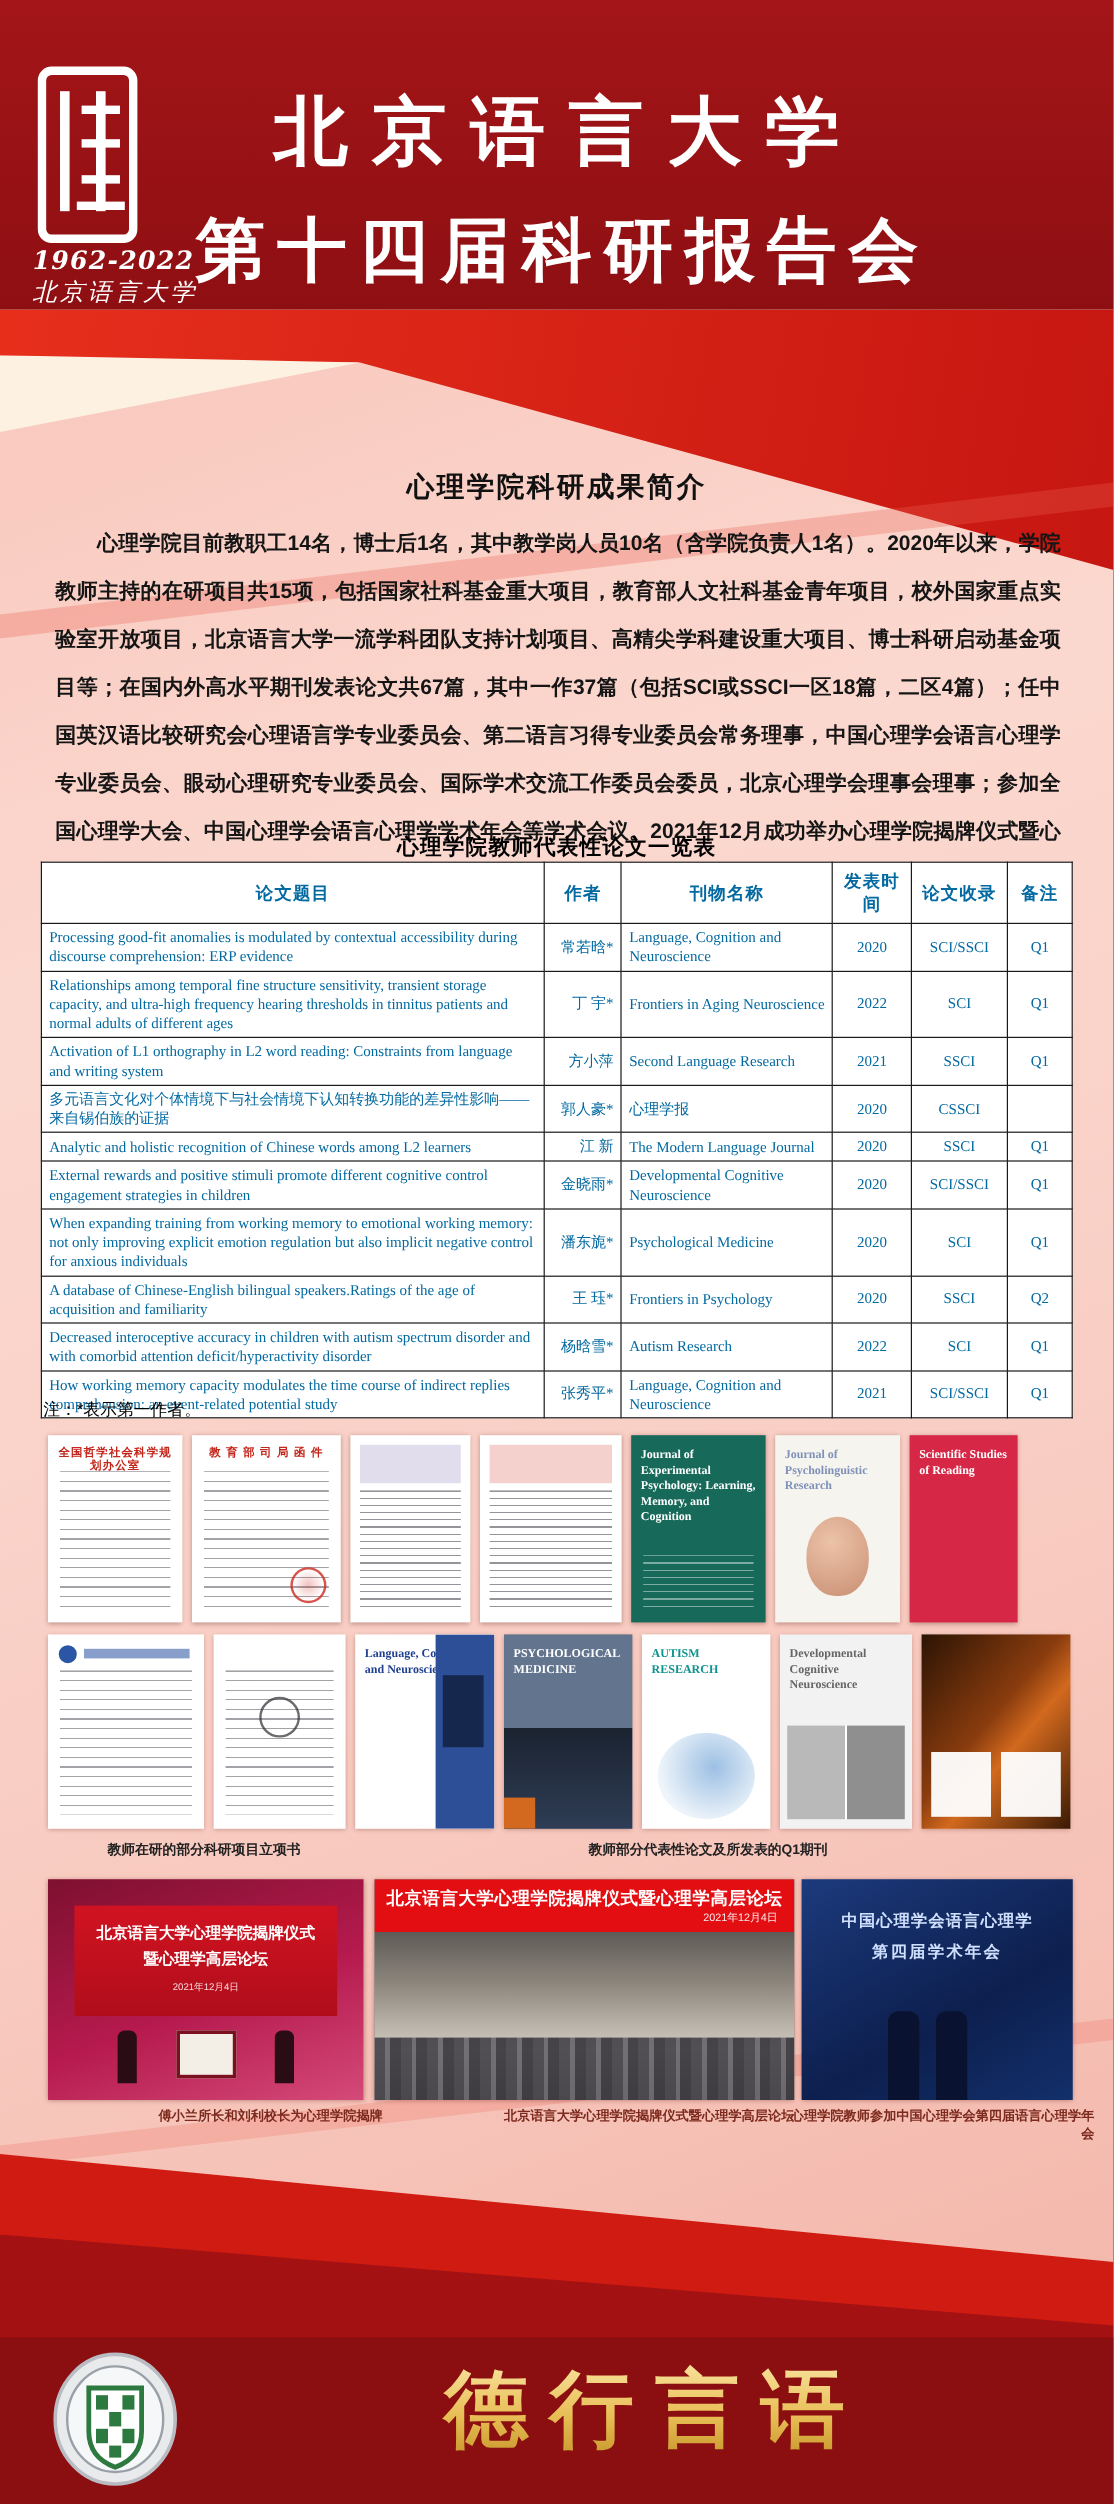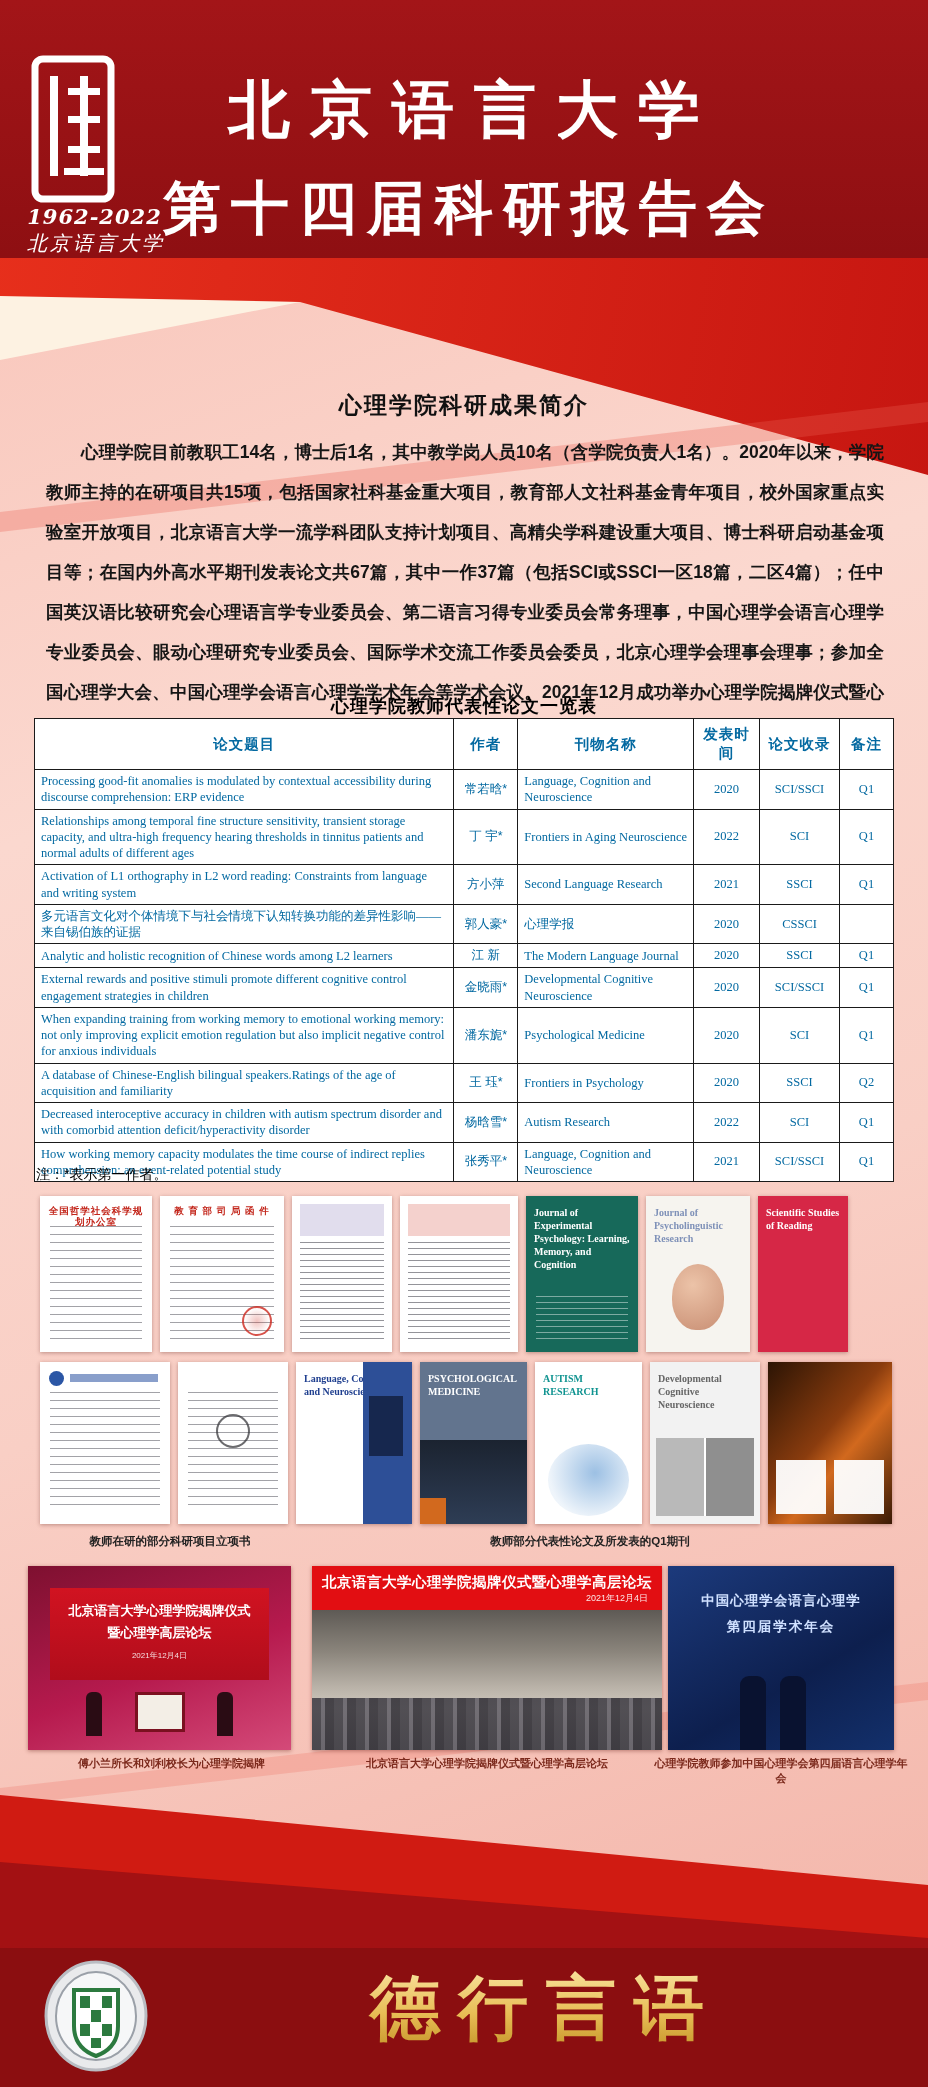--- a/index.html
+++ b/index.html
@@ -33,21 +33,21 @@
   .intro-title{left:0;top:390px;width:928px;text-align:center;font-size:23px;font-weight:bold;color:#111;letter-spacing:2px;}
   .intro-body{left:46px;top:432px;width:838px;font-size:17.5px;line-height:40px;color:#151515;
     text-align:justify;text-indent:2em;font-weight:600;}
   
   .tbl-title{left:0;top:694px;width:928px;text-align:center;font-size:18px;font-weight:bold;color:#000;letter-spacing:1px;}
   table.papers{left:34px;top:718px;width:860px;position:absolute;border-collapse:collapse;background:#fff;
     font-size:12.5px;color:#0369a1;}
   table.papers th,table.papers td{border:1.5px solid #1a1a1a;padding:3px 6px;vertical-align:middle;}
   table.papers th{font-size:14.5px;font-weight:bold;text-align:center;padding:6px 2px;letter-spacing:1px;}
   td.c0{font-family:"Liberation Serif","DejaVu Serif",serif;text-align:left;line-height:1.3;}
-  td.c1{text-align:center;white-space:nowrap;}
+  td.c1{text-align:right;white-space:nowrap;font-family:Liberation Serif, serif;}
   td.c2{font-family:"Liberation Serif","DejaVu Serif",serif;text-align:left;line-height:1.3;}
   td.c3,td.c4,td.c5{text-align:center;font-family:"Liberation Serif","DejaVu Serif",serif;}
   .tbl-note{left:36px;top:1166px;font-size:14px;color:#000;}
   
   .grow{left:40px;width:856px;display:flex;gap:8px;align-items:stretch;}
   .grow1{top:1196px;height:156px;}
   .grow2{top:1362px;height:162px;}
   .gi{flex:0 0 auto;height:100%;position:relative;overflow:hidden;background:#fff;
     box-shadow:0 1px 4px rgba(80,20,15,.35);}
   .cert-title{font-weight:bold;text-align:center;padding:9px 5px 3px;font-size:9.5px;letter-spacing:1px;line-height:1.2;}
@@ -76,21 +76,21 @@
     background:radial-gradient(circle at 58% 40%,rgba(75,140,205,.55),rgba(120,170,220,.12) 72%);}
   .art-faces{position:absolute;bottom:8px;left:6px;right:6px;height:78px;
     background:linear-gradient(90deg,#b9b9b9 0 49%,#fff 49% 51%,#8f8f8f 51% 100%);}
   .art-neuronboxes{position:absolute;bottom:10px;left:8px;right:8px;height:54px;
     background:linear-gradient(90deg,rgba(255,255,255,.95) 0 46%,transparent 46% 54%,rgba(255,255,255,.95) 54% 100%);}
   .g-cap{position:absolute;top:1534px;font-size:11.5px;color:#222;font-weight:600;text-align:center;}
   .g-cap-left{left:40px;width:260px;}
   .g-cap-right{left:360px;width:460px;}
   
   .photo{position:absolute;top:1566px;height:184px;overflow:hidden;box-shadow:0 1px 4px rgba(90,15,10,.4);}
-  .photo1{left:28px;width:263px;background:linear-gradient(160deg,#7e1030,#b61a4e 55%,#d44a79);}
+  .photo1{left:40px;width:263px;background:linear-gradient(160deg,#7e1030,#b61a4e 55%,#d44a79);}
   .p1-screen{position:absolute;left:22px;top:22px;right:22px;height:92px;background:linear-gradient(#d11321,#b00d1b);
     color:#fff;text-align:center;padding-top:14px;box-sizing:border-box;}
   .p1-line1{font-size:13px;font-weight:bold;}
   .p1-line2{font-size:13px;font-weight:bold;margin-top:4px;}
   .p1-date{font-size:8px;margin-top:8px;opacity:.85;}
   .p1-fig{position:absolute;bottom:14px;width:16px;height:44px;background:#2a0c14;border-radius:6px 6px 0 0;}
   .p1-figA{left:58px;}  .p1-figB{right:58px;}
   .p1-easel{position:absolute;bottom:18px;left:50%;transform:translateX(-50%);width:44px;height:34px;background:#f3eee6;
     border:3px solid #7a1020;}
   .photo2{left:312px;width:350px;background:#8d8d8d;}
@@ -99,21 +99,21 @@
   .p2-banner-date{font-size:9px;text-align:right;padding-right:14px;opacity:.9;}
   .p2-scene{position:absolute;left:0;top:44px;right:0;bottom:0;
     background:linear-gradient(#5e5a55 0,#8b857c 30%,#b9b2a8 55%,#cfc8bd 70%,#9a948c 100%);}
   .p2-crowd{position:absolute;left:0;right:0;bottom:0;height:52px;
     background:repeating-linear-gradient(90deg,#3c3a42 0 9px,#625f68 9px 13px,#2e2c34 13px 22px);opacity:.85;}
   .photo3{left:668px;width:226px;background:linear-gradient(150deg,#1c3a7c,#0d1f4e 60%,#13306b);color:#cfe0ff;text-align:center;}
   .p3-line1{font-size:13.5px;font-weight:bold;margin-top:26px;letter-spacing:1px;}
   .p3-line2{font-size:13.5px;font-weight:bold;margin-top:8px;letter-spacing:2px;}
   .p3-fig{position:absolute;bottom:0;width:26px;height:74px;background:#091230;border-radius:9px 9px 0 0;}
   .p3-figA{left:72px;} .p3-figB{left:112px;}
-  .p-cap{position:absolute;top:1756px;font-size:11px;color:#7c2a1d;font-weight:600;text-align:center;}
+  .p-cap{position:absolute;top:1756px;font-size:11px;color:#7c2a1d;font-weight:600;text-align:right;}
   .p-cap1{left:24px;width:295px;}
   .p-cap2{left:312px;width:350px;}
   .p-cap3{left:650px;width:262px;}
   
   .footer{left:0;top:1948px;width:928px;height:139px;background:#8b0e10;}
   .f-logo{position:absolute;left:44px;top:12px;}
   .f-motto{position:absolute;left:165px;right:10px;top:14px;display:flex;justify-content:center;gap:52px;
     font-family:"DejaVu Serif","Liberation Serif",serif;font-weight:bold;font-size:70px;letter-spacing:18px;
     background:linear-gradient(#fbe7a7,#e8bd55 55%,#c08f23);-webkit-background-clip:text;background-clip:text;
     -webkit-text-fill-color:transparent;color:#e5bd55;text-indent:9px;}

